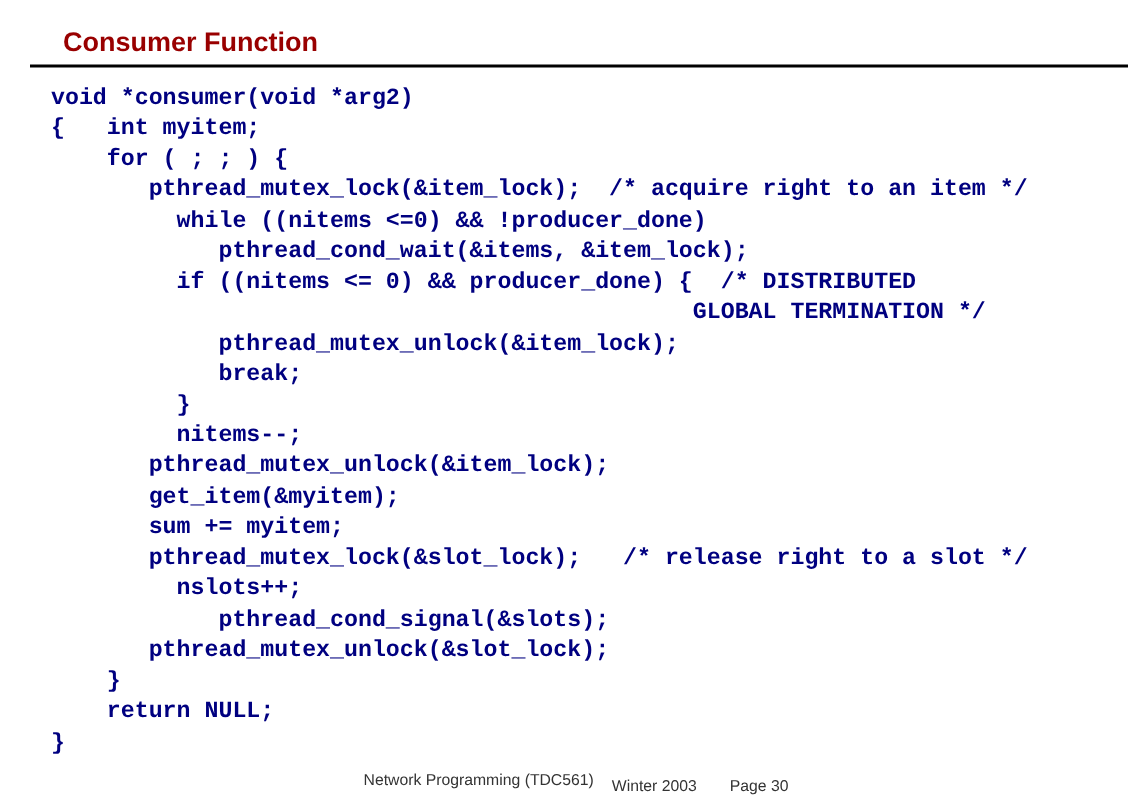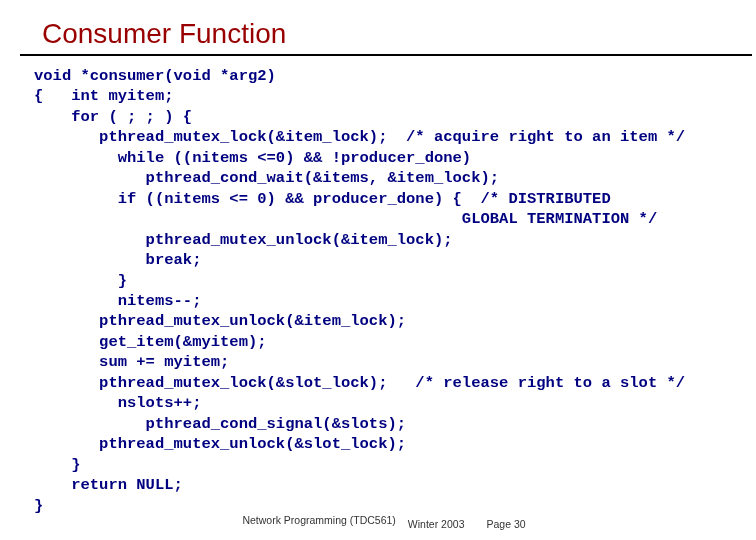--- a/index.html
+++ b/index.html
@@ -6,22 +6,22 @@
   body {
     width: 756px;
     height: 540px;
     background: #ffffff;
     font-family: Arial, Helvetica, sans-serif;
     position: relative;
     overflow: hidden;
   }
   .slide-title {
     color: #990000;
-    font-size: 28px;
-    font-weight: normal;
+    font-size: 18px;
+    font-weight: bold;
     padding: 10px 0 4px 22px;
     border-bottom: 2px solid #000;
     margin: 0 12px 0 12px;
   }
   .code-block {
     padding: 6px 0 0 18px;
     font-family: "Courier New", monospace;
     font-size: 15.5px;
     font-weight: bold;
     color: #000080;

